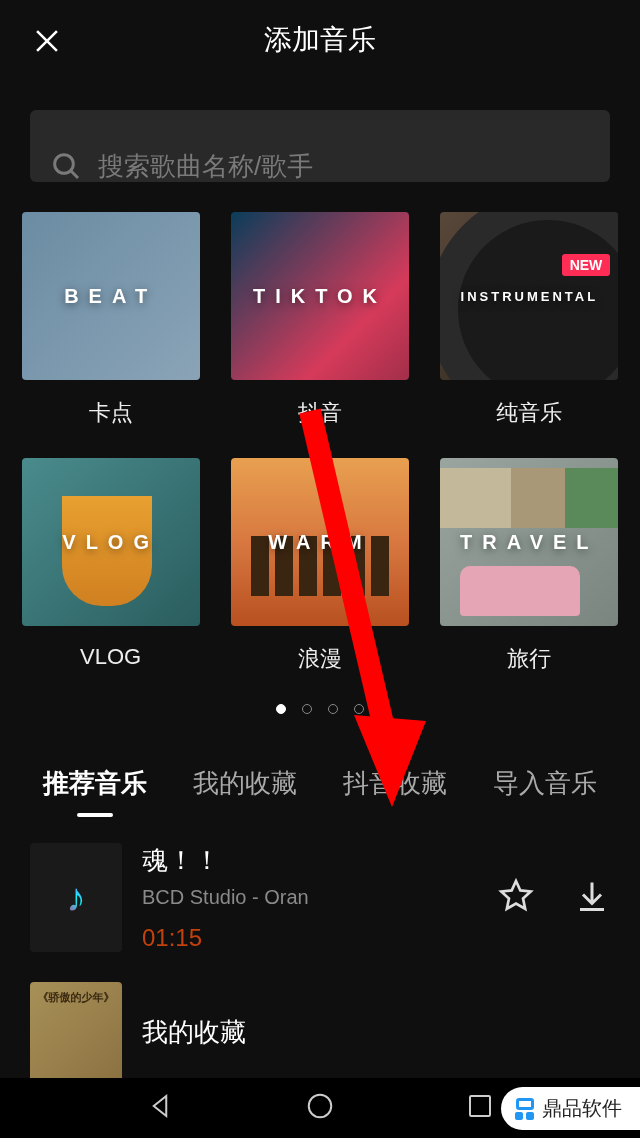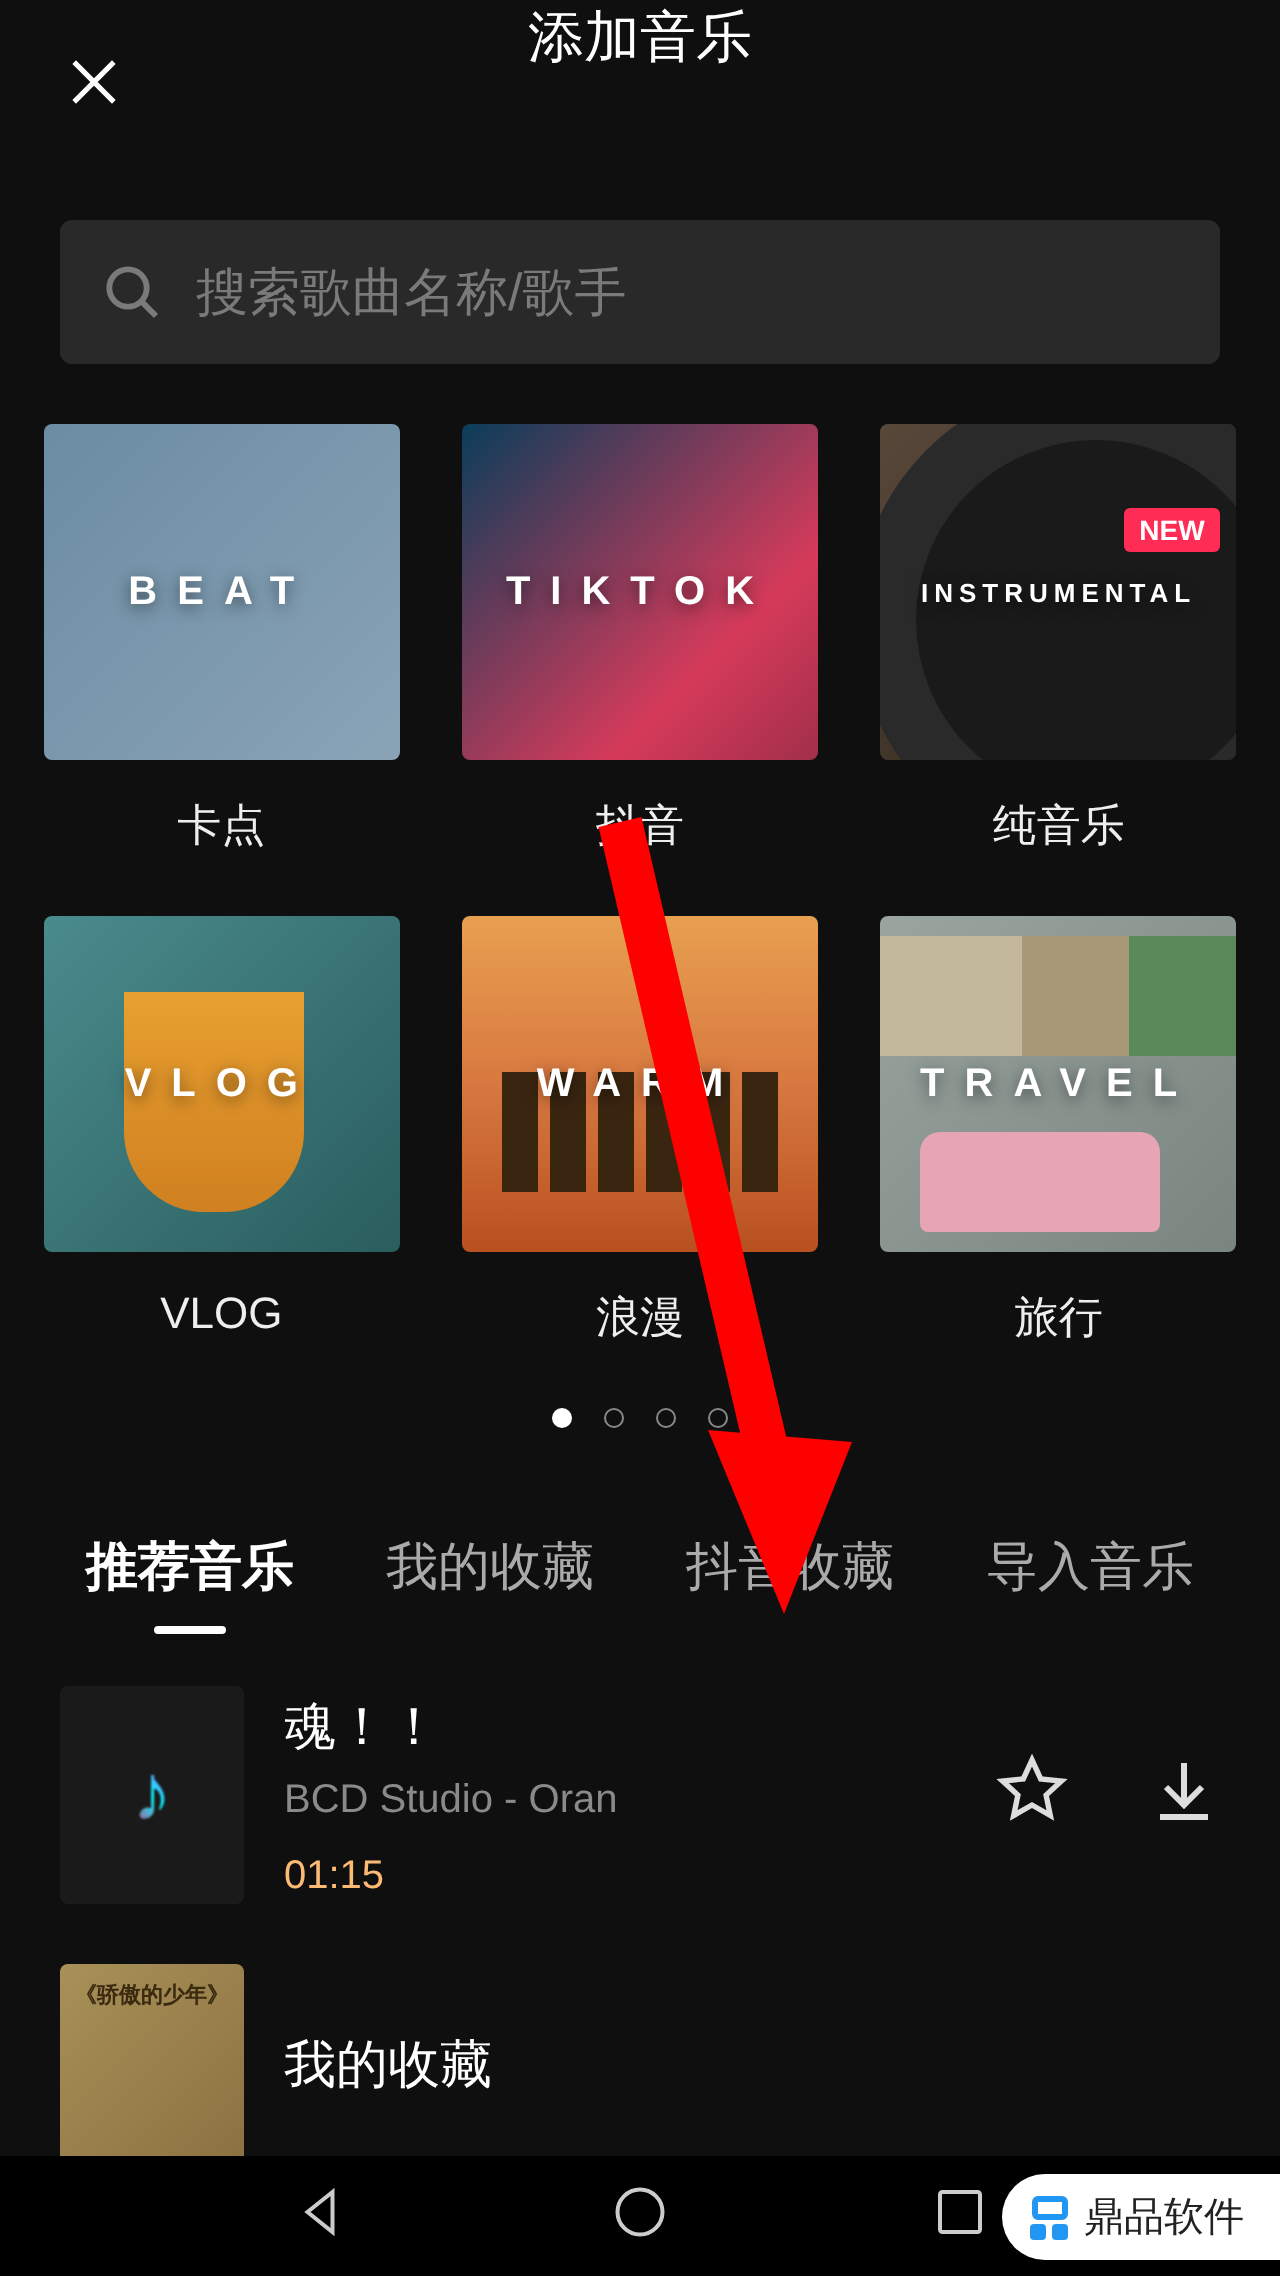--- a/index.html
+++ b/index.html
@@ -7,21 +7,21 @@
   width: 640px;
   height: 1138px;
   background: #0f0f0f;
   color: #fff;
   font-family: -apple-system, "PingFang SC", "Microsoft YaHei", sans-serif;
   overflow: hidden;
   position: relative;
 }
 .header {
   display: flex;
-  align-items: flex-start;
+  align-items: center;
   height: 80px;
   padding: 0 20px;
   position: relative;
 }
 .close-btn {
   position: absolute;
   left: 30px;
   top: 24px;
   cursor: pointer;
 }
@@ -31,21 +31,21 @@
   text-align: center;
   font-size: 28px;
   font-weight: 400;
 }
 .search-bar {
   margin: 30px 30px 30px 30px;
   background: #292929;
   border-radius: 6px;
   height: 72px;
   display: flex;
-  align-items: center;
+  align-items: flex-end;
   padding: 0 20px;
 }
 .search-bar svg { width: 32px; height: 32px; flex-shrink: 0; }
 .search-input {
   flex: 1;
   background: transparent;
   border: none;
   color: #7a7a7a;
   font-size: 26px;
   margin-left: 16px;
@@ -175,21 +175,21 @@
   justify-content:center;
   position:relative;
 }
 .cover1 { background:#1a1a1a; }
 .cover1::before { content:"♪"; color:#fff; font-size:40px; background:linear-gradient(45deg,#f06,#0ff,#f0f); -webkit-background-clip:text; background-clip:text; -webkit-text-fill-color:transparent; filter:blur(0.5px); }
 .cover2 { background:linear-gradient(135deg,#a89058,#8a7040); overflow:hidden; }
 .cover2-text { position:absolute; top:8px; left:0; right:0; text-align:center; font-size:11px; color:#3a2a10; font-weight:700; }
 .song-info { flex: 1; }
 .song-title { font-size: 26px; color: #fff; margin-bottom: 8px; }
 .song-artist { font-size: 20px; color: #8a8a8a; margin-bottom: 15px; }
-.song-duration { font-size: 20px; color: #fdba74; }
+.song-duration { font-size: 24px; color: #c2410c; }
 .song-actions { display: flex; gap: 40px; align-items: center; }
 .icon-btn { cursor: pointer; }
 .icon-btn svg { width: 36px; height: 36px; }
 .arrow-annotation {
   position: absolute;
   top: 405px;
   left: 292px;
   z-index: 10;
   pointer-events: none;
 }

